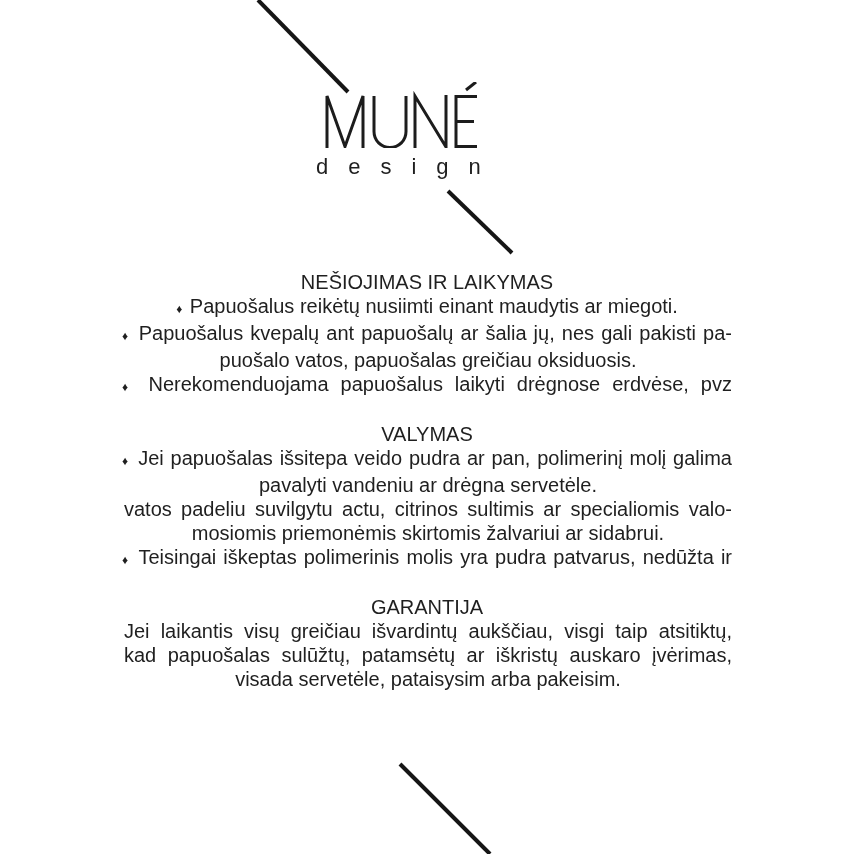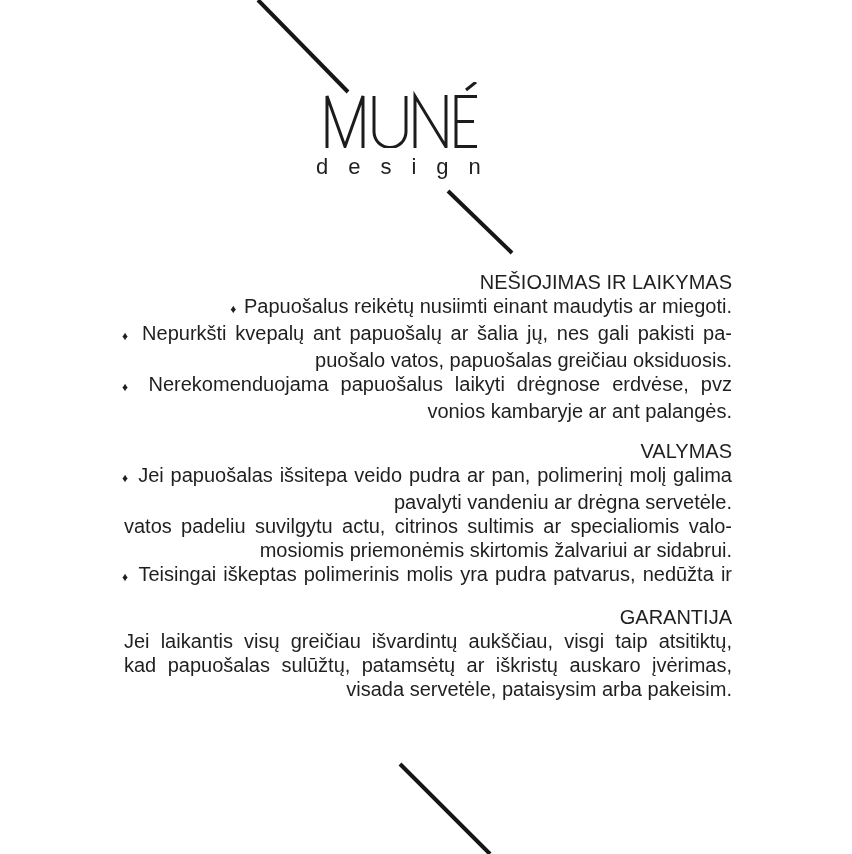--- a/index.html
+++ b/index.html
@@ -22,23 +22,23 @@
     font-size:22px;line-height:22px;letter-spacing:20px;
     color:#1f1f1f;white-space:nowrap;
   }
   .sr{position:absolute;width:1px;height:1px;overflow:hidden;clip:rect(0 0 0 0);white-space:nowrap;}
   
   .content{
     position:absolute;left:122px;top:270px;width:610px;
     font-size:20px;line-height:24px;
   }
   .content section{margin:0;}
-  .content section + section{margin-top:16px;}
+  .content section + section{margin-top:23px;}
   h2.line{font-size:20px;font-weight:400;letter-spacing:0;}
-  .line{margin:0;padding:0;text-align:right;}
+  .line{margin:0;padding:0;text-align:center;}
   .j{text-align:justify;text-align-last:justify;}
   .cont{padding-left:2px;}
   .bullet{font-size:12px;margin-right:2px;}
 </style>
 </head>
 <body>
 
 <div class="page">
 
   <svg class="decor" width="852" height="854" viewBox="0 0 852 854" aria-hidden="true">
@@ -60,24 +60,23 @@
   </svg>
   <span class="sr">MUNÉ</span>
 
   <div class="logo-sub">design</div>
 
   <main class="content">
 
     <section>
       <h2 class="line">NEŠIOJIMAS IR LAIKYMAS</h2>
       <p class="line"><span class="bullet">♦</span> <span>Papuošalus reikėtų nusiimti einant maudytis ar miegoti.</span></p>
-      <p class="line j"><span class="bullet">♦</span> <span>Nepurkšti kvepalų ant papuošalų ar šalia jų, nes gali pakisti pa-</span></p>
+      <p class="line j"><span class="bullet">♦</span> <span>Papuošalus kvepalų ant papuošalų ar šalia jų, nes gali pakisti pa-</span></p>
       <p class="line cont"><span>puošalo vatos, papuošalas greičiau oksiduosis.</span></p>
       <p class="line j"><span class="bullet">♦</span> <span>Nerekomenduojama papuošalus laikyti drėgnose erdvėse, pvz</span></p>
-      <p class="line cont"><span>vonios kambaryje ar ant palangės.</span></p>
     </section>
 
     <section>
       <h2 class="line">VALYMAS</h2>
       <p class="line j"><span class="bullet">♦</span> <span>Jei papuošalas išsitepa veido pudra ar pan, polimerinį molį galima</span></p>
       <p class="line cont"><span>pavalyti vandeniu ar drėgna servetėle.</span></p>
       <p class="line j cont"><span>vatos padeliu suvilgytu actu, citrinos sultimis ar specialiomis valo-</span></p>
       <p class="line cont"><span>mosiomis priemonėmis skirtomis žalvariui ar sidabrui.</span></p>
       <p class="line j"><span class="bullet">♦</span> <span>Teisingai iškeptas polimerinis molis yra pudra patvarus, nedūžta ir</span></p>
     </section>

